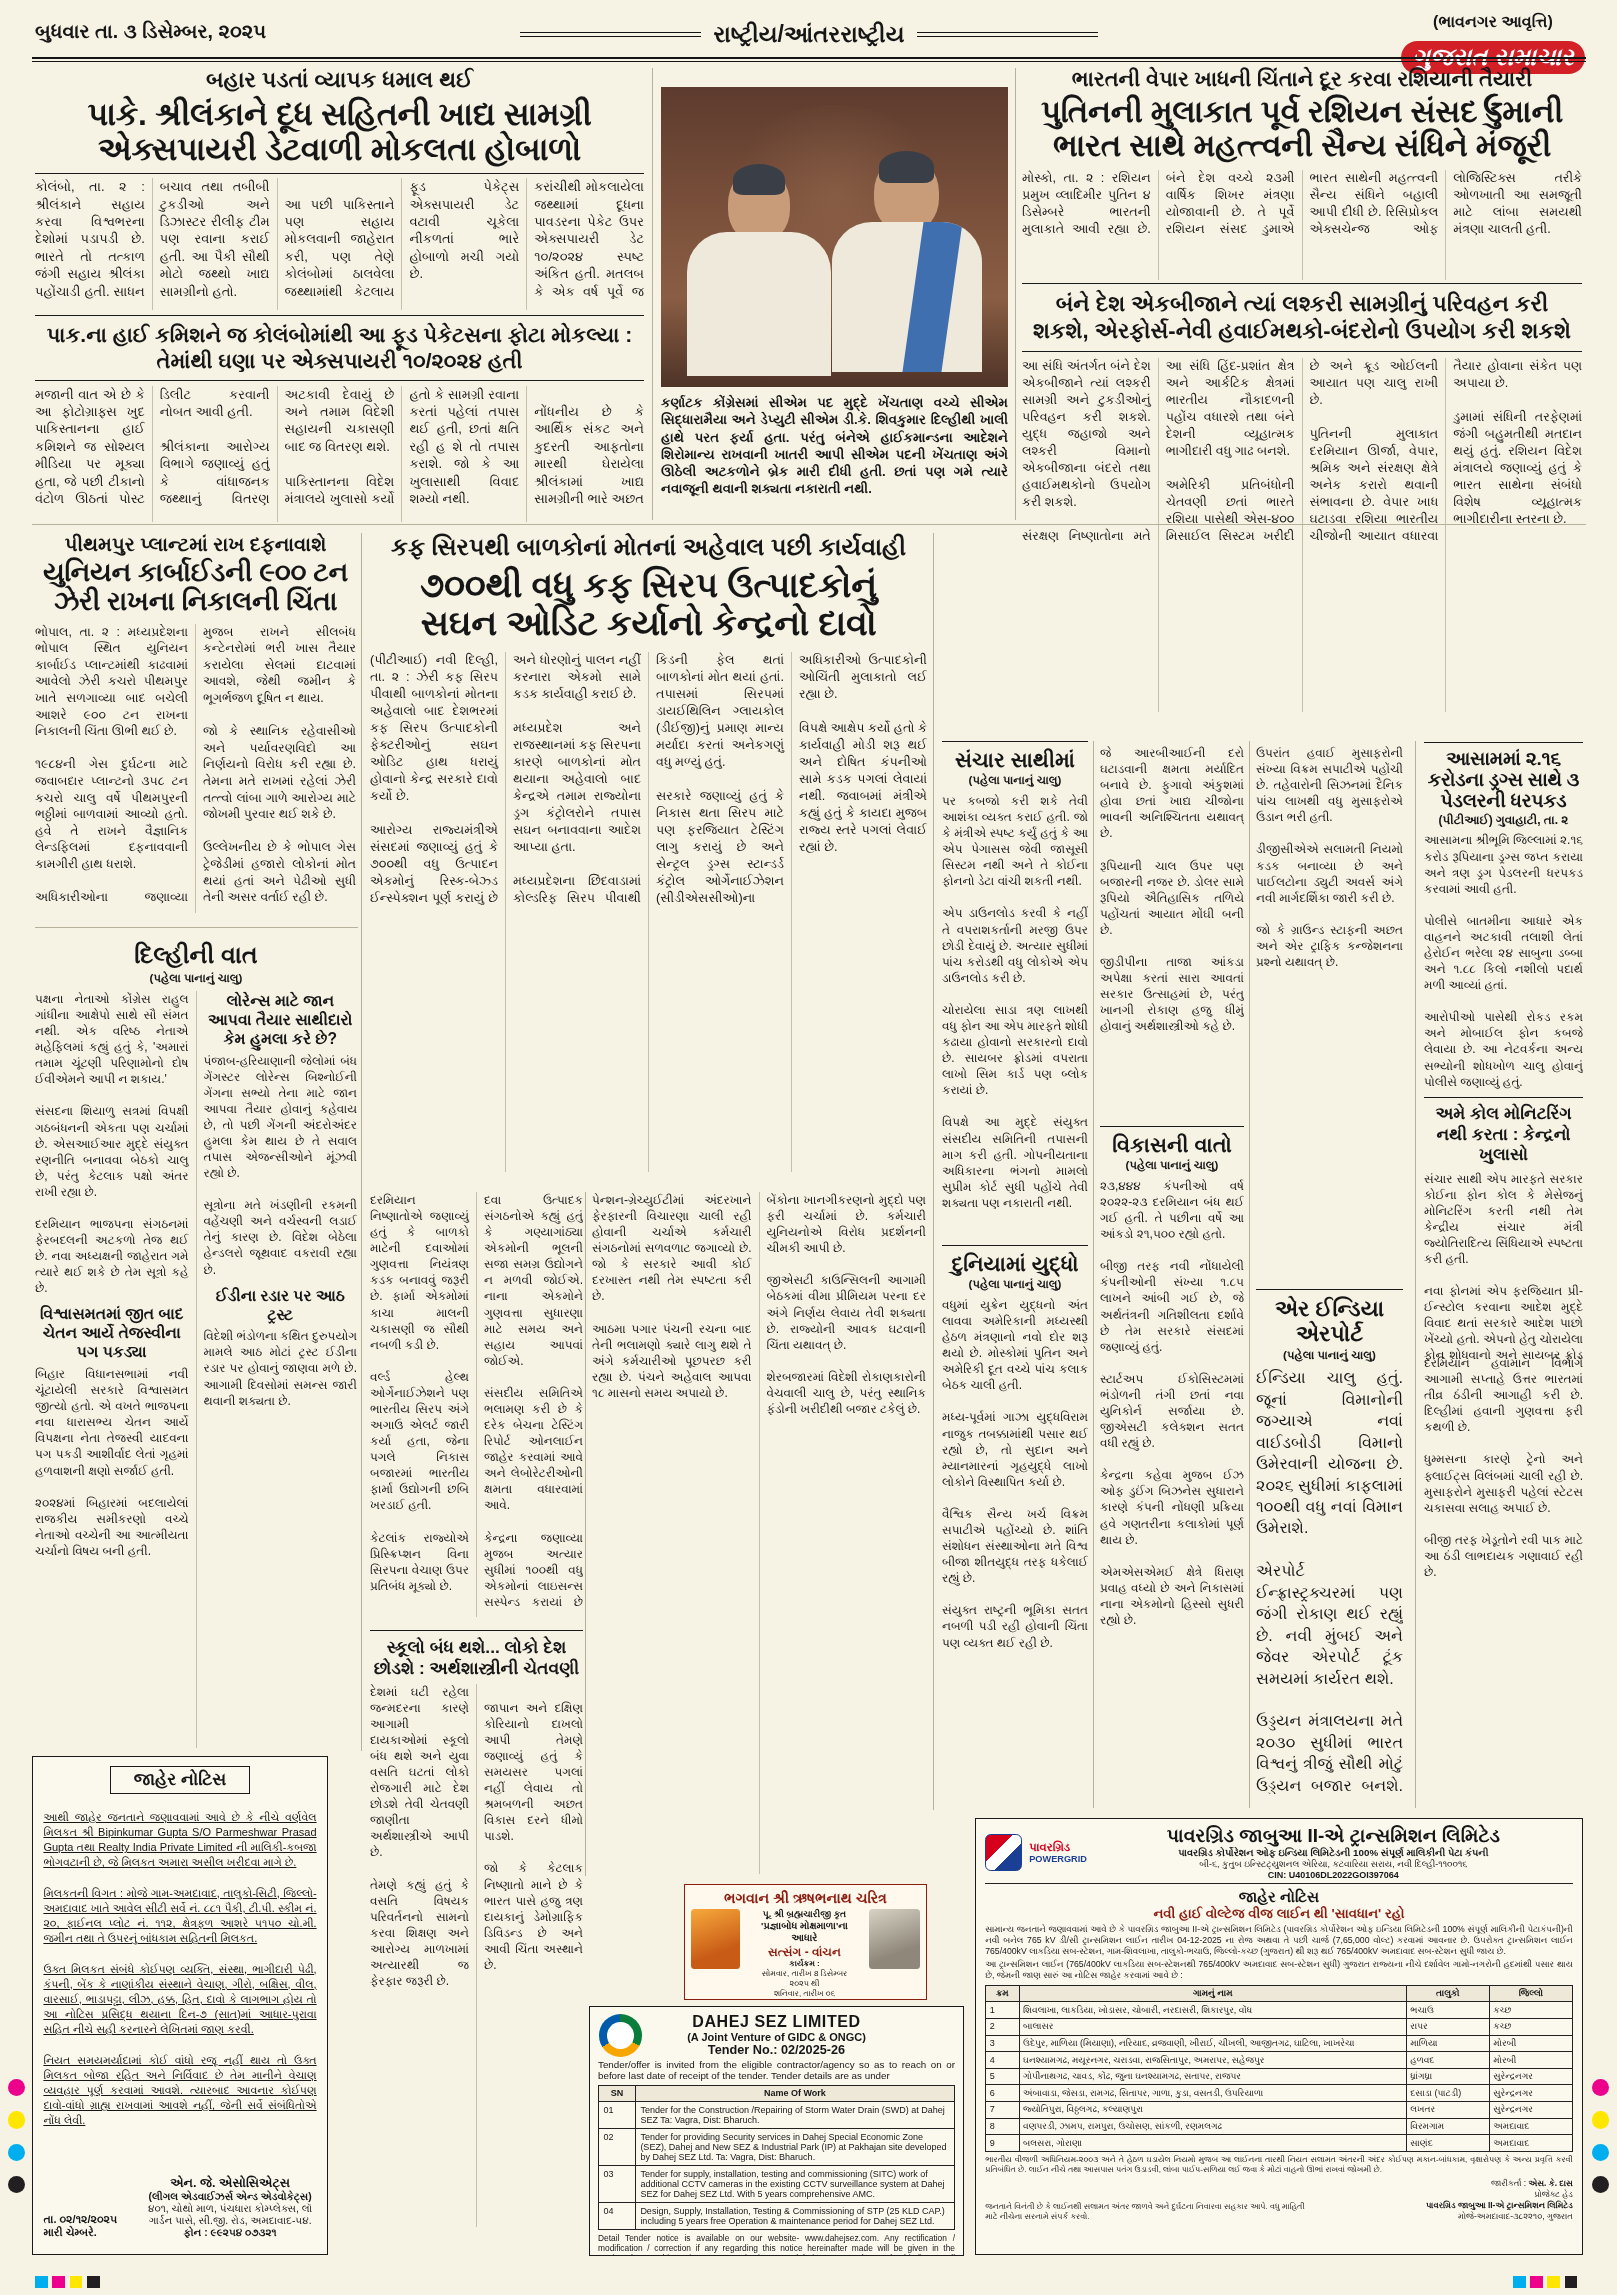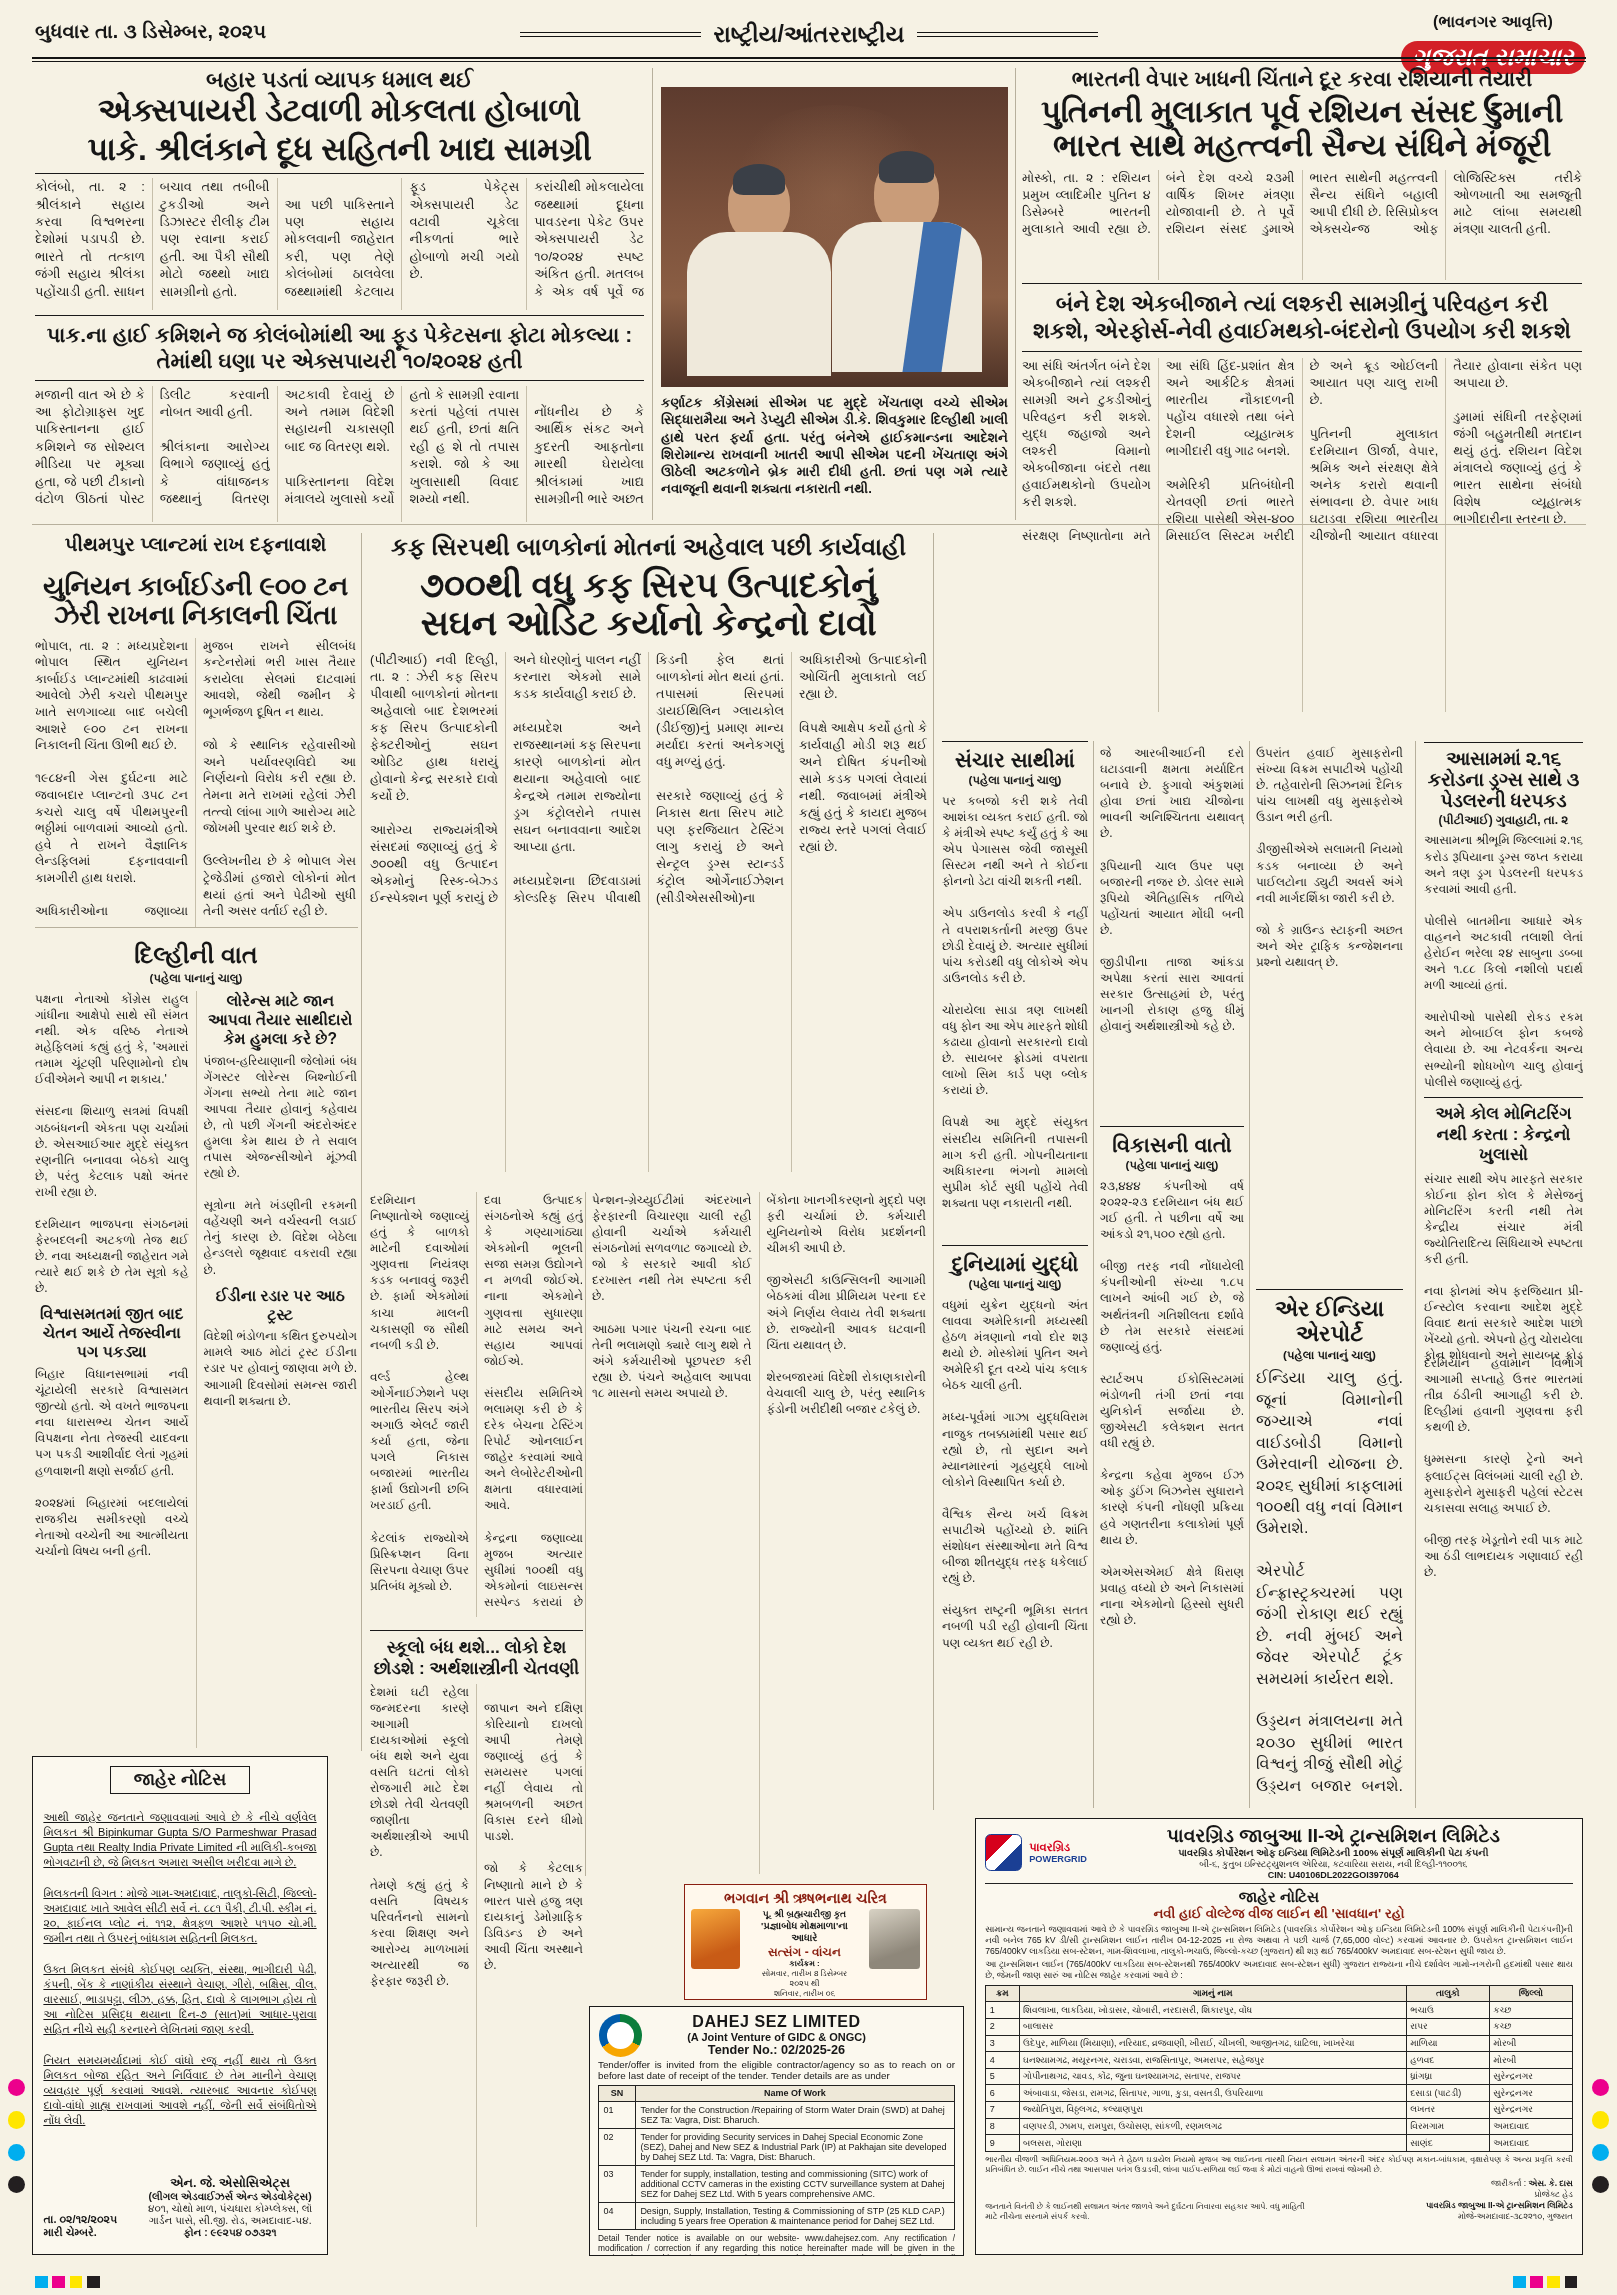--- a/index.html
+++ b/index.html
@@ -67,22 +67,22 @@
   </div>
   <div class="abs hdr-right" style="right:32px;top:12.7px;flex-direction:column;">
     <span class="hdr-ed">(ભાવનગર આવૃત્તિ)</span>
     <span class="brand">ગુજરાત સમાચાર</span>
     <span class="pageno">૯</span>
   </div>
   <div class="rule-double" style="left:32px;top:57px;width:1554px;"></div>
 
   <div class="abs" style="left:35px;top:67px;width:609px;">
     <div class="kicker" style="font-size:22px;">બહાર પડતાં વ્યાપક ધમાલ થઈ</div>
+    <div class="hl" style="font-size:32px;margin-top:3.5px;">પાકે. શ્રીલંકાને દૂધ સહિતની ખાદ્ય સામગ્રી</div>
     <div class="hl" style="font-size:32px;">એક્સપાયરી ડેટવાળી મોકલતા હોબાળો</div>
-    <div class="hl" style="font-size:32px;margin-top:3.5px;">પાકે. શ્રીલંકાને દૂધ સહિતની ખાદ્ય સામગ્રી</div>
     <div style="border-top:1.2px solid #1a1a1a;margin:5.8px 0 4.6px;"></div>
     <div class="cols c5 pre" style="font-size:13px;height:132px;">કોલંબો, તા. ૨ : શ્રીલંકાને સહાય કરવા વિશ્વભરના દેશોમાં પડાપડી છે. ભારતે તો તત્કાળ જંગી સહાય શ્રીલંકા પહોંચાડી હતી. સાધન બચાવ તથા તબીબી ટુકડીઓ અને ડિઝાસ્ટર રીલીફ ટીમ પણ રવાના કરાઈ હતી. આ પૈકી સૌથી મોટો જથ્થો ખાદ્ય સામગ્રીનો હતો.
 
 આ પછી પાકિસ્તાને પણ સહાય મોકલવાની જાહેરાત કરી, પણ તેણે કોલંબોમાં ઠાલવેલા જથ્થામાંથી કેટલાય ફૂડ પેકેટ્સ એક્સપાયરી ડેટ વટાવી ચૂકેલા નીકળતાં ભારે હોબાળો મચી ગયો છે.
 
 કરાંચીથી મોકલાયેલા જથ્થામાં દૂધના પાવડરના પેકેટ ઉપર એક્સપાયરી ડેટ ૧૦/૨૦૨૪ સ્પષ્ટ અંકિત હતી. મતલબ કે એક વર્ષ પૂર્વે જ આ સામગ્રી વપરાશ માટે અયોગ્ય ઠરી ચૂકી હતી.</div>
     <div class="subhead" style="font-size:21px;margin-top:4.6px;">પાક.ના હાઈ કમિશને જ કોલંબોમાંથી આ ફૂડ પેકેટસના ફોટા મોકલ્યા : તેમાંથી ઘણા પર એક્સપાયરી ૧૦/૨૦૨૪ હતી</div>
     <div class="cols c5 pre" style="font-size:13px;height:136px;margin-top:4.6px;">મજાની વાત એ છે કે આ ફોટોગ્રાફ્સ ખુદ પાકિસ્તાનના હાઈ કમિશને જ સોશ્યલ મીડિયા પર મૂક્યા હતા, જે પછી ટીકાનો વંટોળ ઊઠતાં પોસ્ટ ડિલીટ કરવાની નોબત આવી હતી.
 
 શ્રીલંકાના આરોગ્ય વિભાગે જણાવ્યું હતું કે વાંધાજનક જથ્થાનું વિતરણ અટકાવી દેવાયું છે અને તમામ વિદેશી સહાયની ચકાસણી બાદ જ વિતરણ થશે.
@@ -131,21 +131,21 @@
 
 પુતિનની મુલાકાત દરમિયાન ઊર્જા, વેપાર, શ્રમિક અને સંરક્ષણ ક્ષેત્રે અનેક કરારો થવાની સંભાવના છે. વેપાર ખાધ ઘટાડવા રશિયા ભારતીય ચીજોની આયાત વધારવા તૈયાર હોવાના સંકેત પણ અપાયા છે.
 
 ડુમામાં સંધિની તરફેણમાં જંગી બહુમતીથી મતદાન થયું હતું. રશિયન વિદેશ મંત્રાલયે જણાવ્યું હતું કે ભારત સાથેના સંબંધો વિશેષ વ્યૂહાત્મક ભાગીદારીના સ્તરના છે.</div>
   </div>
 
   <div class="hline" style="left:32px;top:524px;width:1554px;"></div>
 
   <div class="abs" style="left:35px;top:533px;width:321px;">
     <div class="kicker" style="font-size:19.6px;">પીથમપુર પ્લાન્ટમાં રાખ દફનાવાશે</div>
-    <div class="hl" style="font-size:26.6px;margin-top:16px;">યુનિયન કાર્બાઈડની ૯૦૦ ટન</div>
+    <div class="hl" style="font-size:26.6px;margin-top:2px;">યુનિયન કાર્બાઈડની ૯૦૦ ટન</div>
     <div class="hl" style="font-size:26.6px;">ઝેરી રાખના નિકાલની ચિંતા</div>
     <div class="cols c2 pre" style="font-size:12.4px;height:289px;margin-top:7px;">ભોપાલ, તા. ૨ : મધ્યપ્રદેશના ભોપાલ સ્થિત યુનિયન કાર્બાઈડ પ્લાન્ટમાંથી કાઢવામાં આવેલો ઝેરી કચરો પીથમપુર ખાતે સળગાવ્યા બાદ બચેલી આશરે ૯૦૦ ટન રાખના નિકાલની ચિંતા ઊભી થઈ છે.
 
 ૧૯૮૪ની ગેસ દુર્ઘટના માટે જવાબદાર પ્લાન્ટનો ૩૫૮ ટન કચરો ચાલુ વર્ષે પીથમપુરની ભઠ્ઠીમાં બાળવામાં આવ્યો હતો. હવે તે રાખને વૈજ્ઞાનિક લેન્ડફિલમાં દફનાવવાની કામગીરી હાથ ધરાશે.
 
 અધિકારીઓના જણાવ્યા મુજબ રાખને સીલબંધ કન્ટેનરોમાં ભરી ખાસ તૈયાર કરાયેલા સેલમાં દાટવામાં આવશે, જેથી જમીન કે ભૂગર્ભજળ દૂષિત ન થાય.
 
 જો કે સ્થાનિક રહેવાસીઓ અને પર્યાવરણવિદો આ નિર્ણયનો વિરોધ કરી રહ્યા છે. તેમના મતે રાખમાં રહેલાં ઝેરી તત્ત્વો લાંબા ગાળે આરોગ્ય માટે જોખમી પુરવાર થઈ શકે છે.
 
 ઉલ્લેખનીય છે કે ભોપાલ ગેસ ટ્રેજેડીમાં હજારો લોકોનાં મોત થયાં હતાં અને પેઢીઓ સુધી તેની અસર વર્તાઈ રહી છે.</div>

